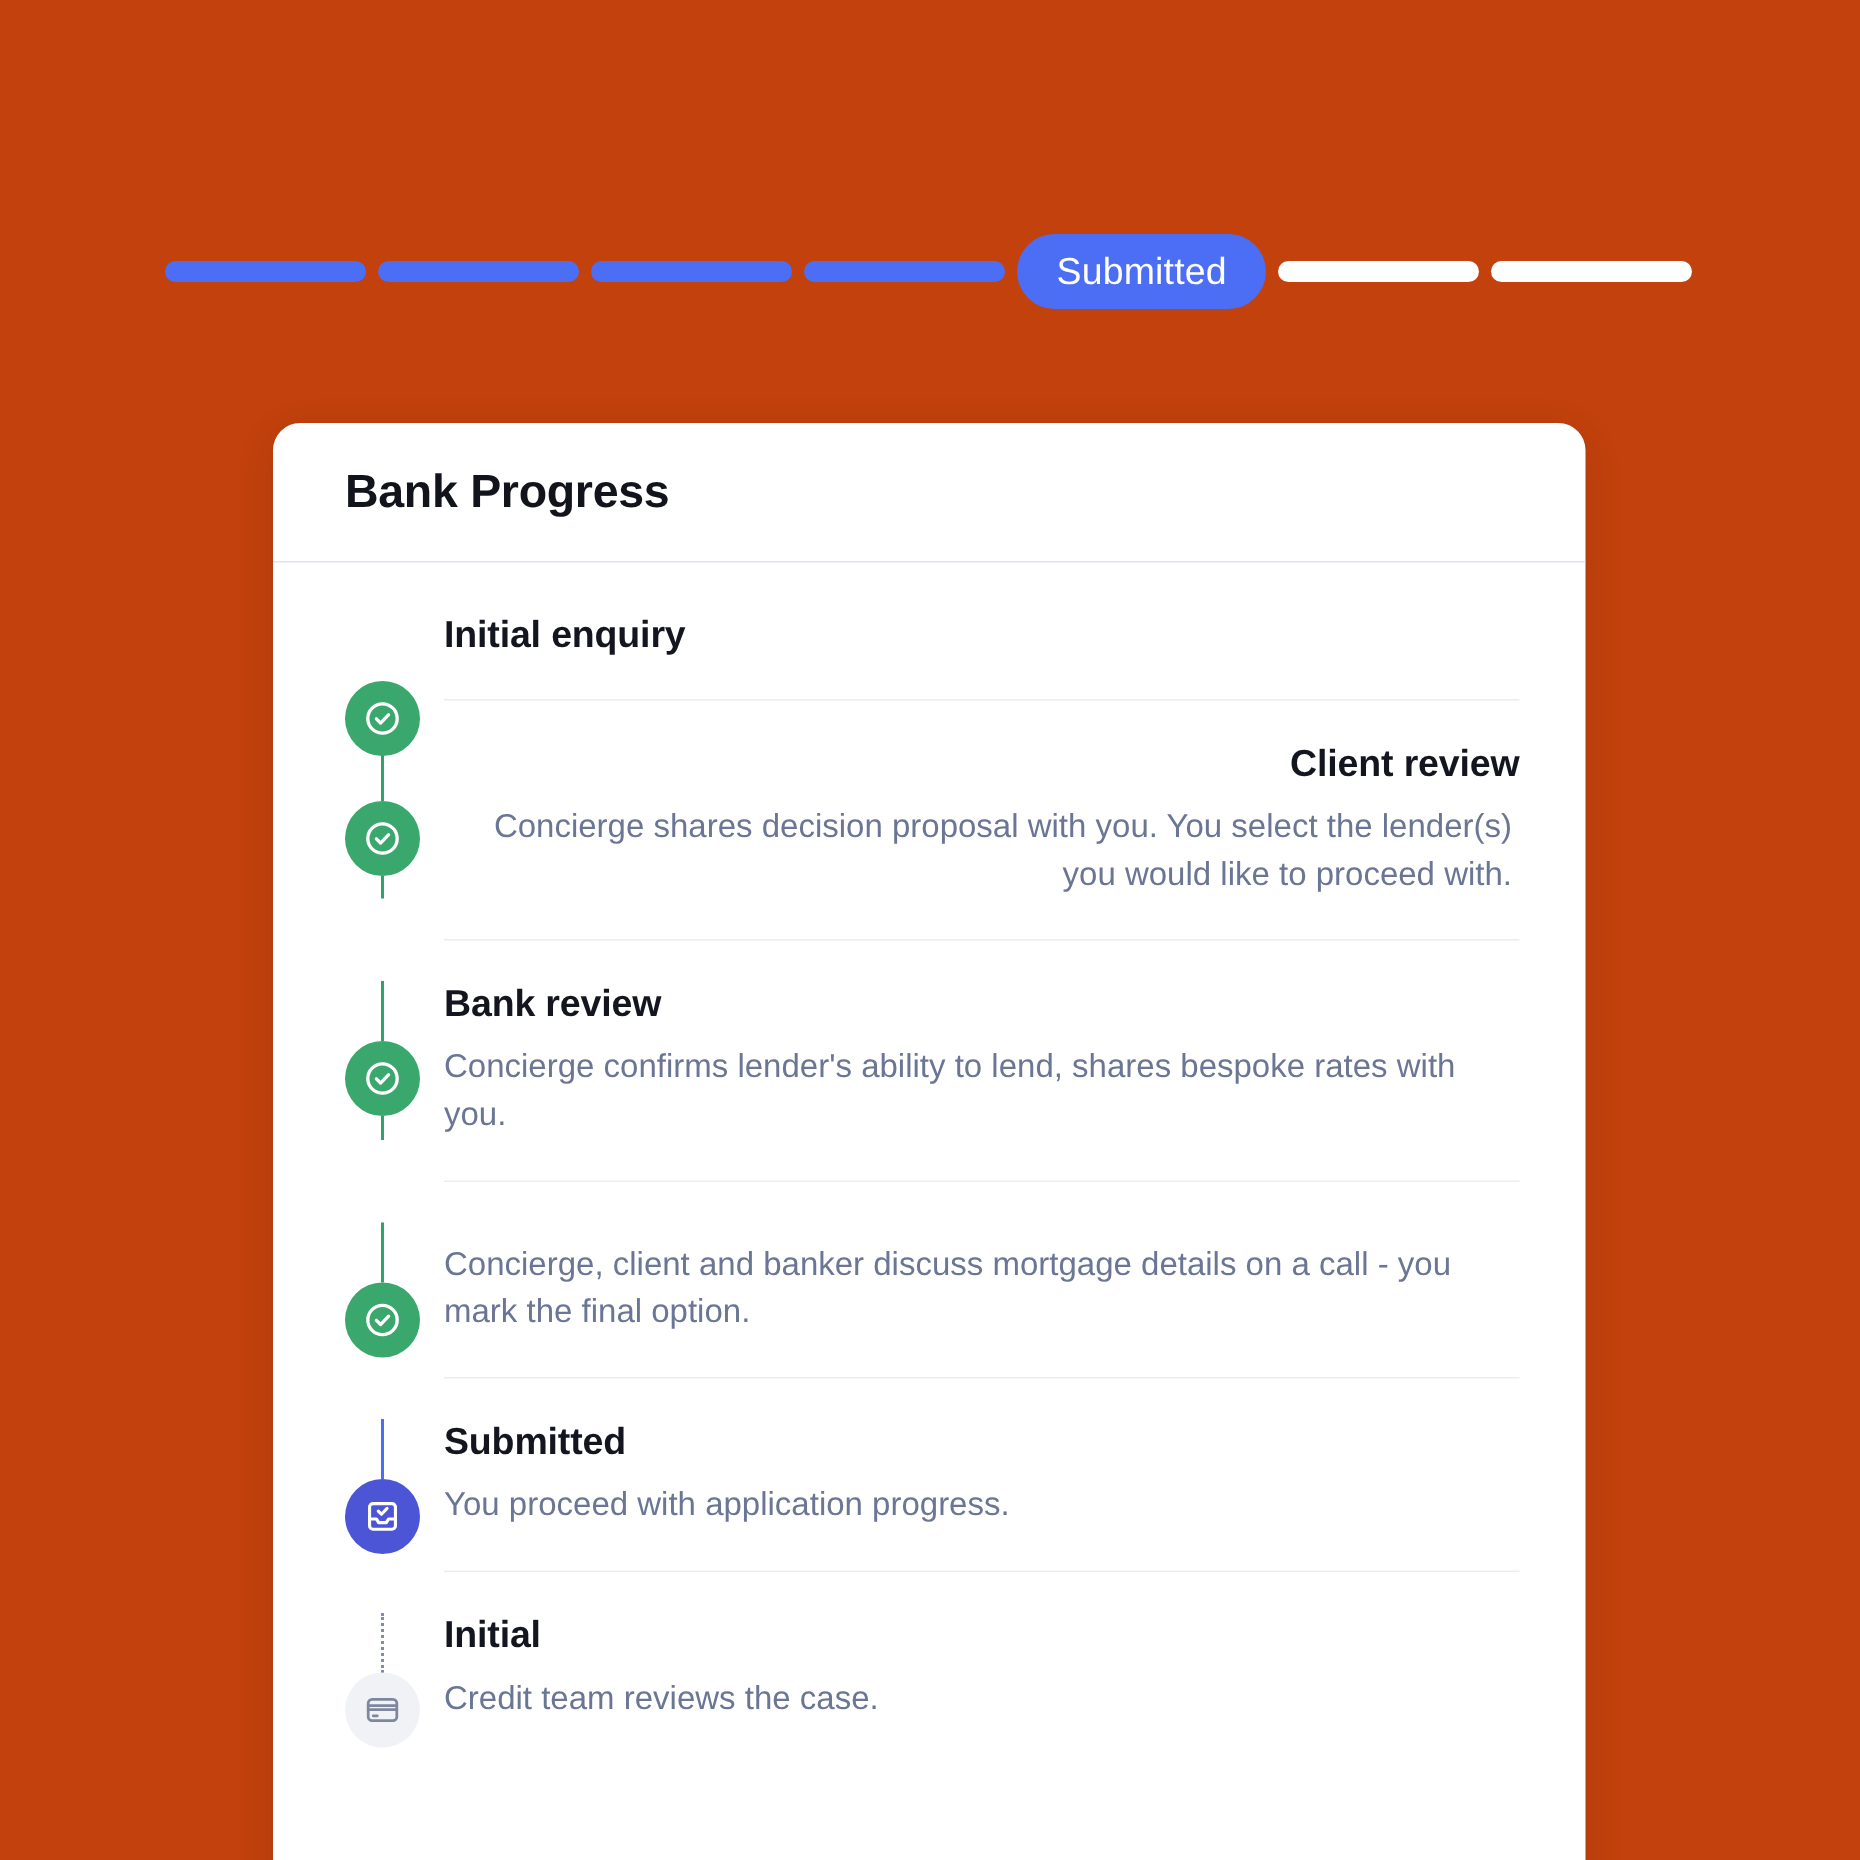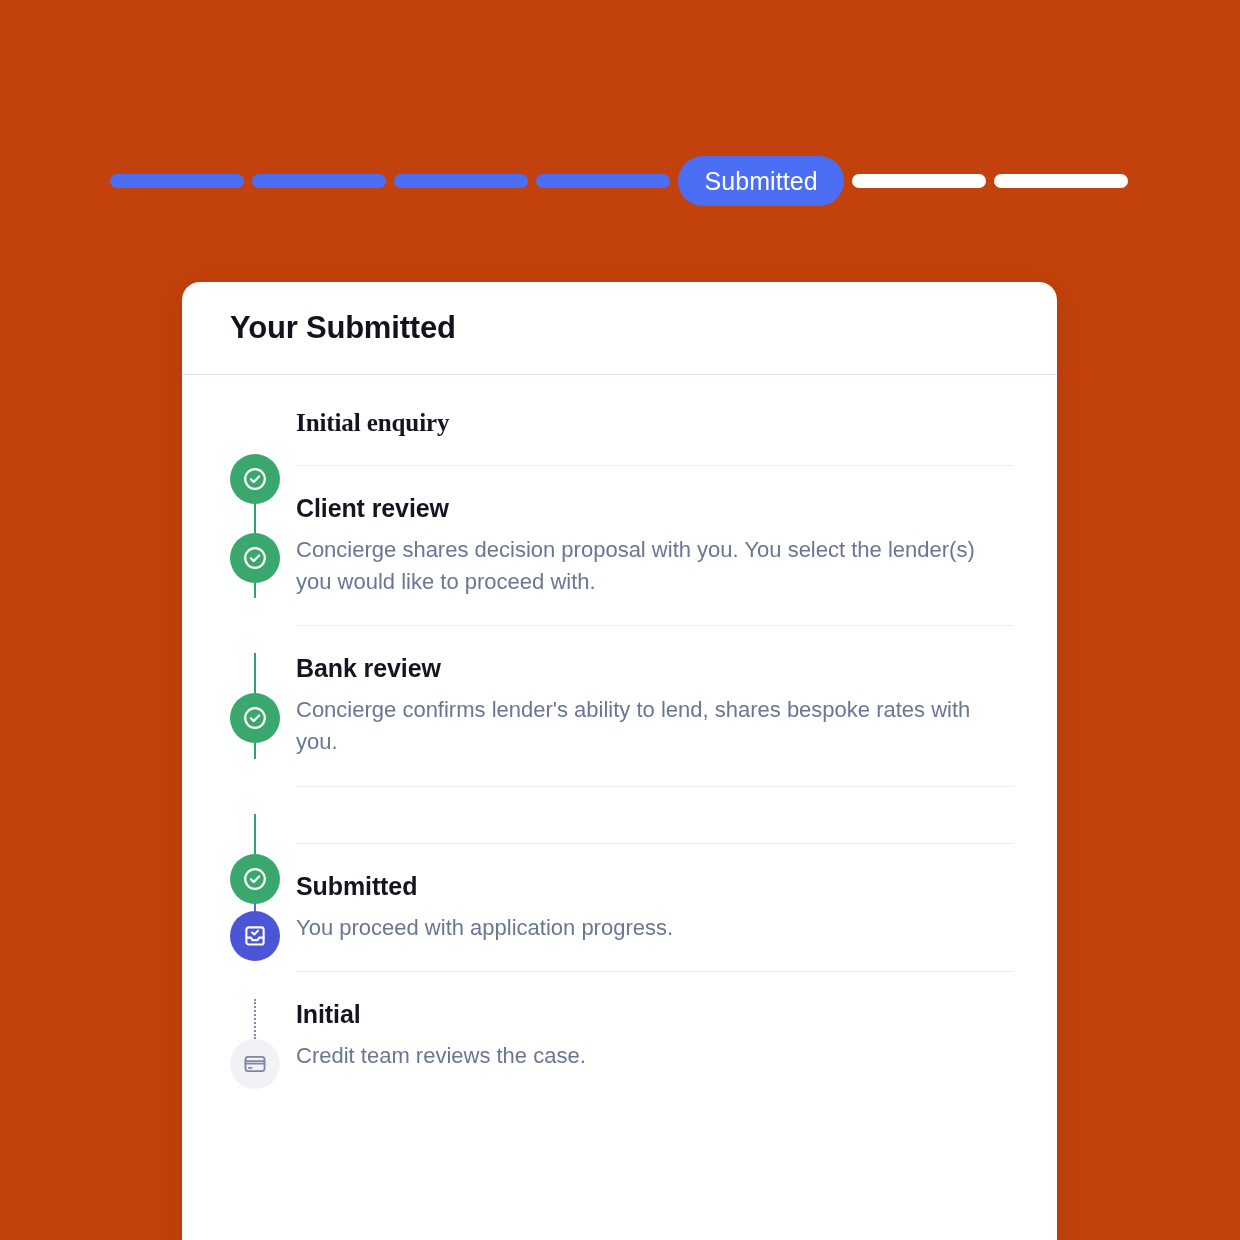--- a/index.html
+++ b/index.html
@@ -174,43 +174,43 @@
       <div class="step-seg done"></div>
       <div class="step-seg done"></div>
       <div class="step-seg done"></div>
       <div class="step-current">Submitted</div>
       <div class="step-seg todo"></div>
       <div class="step-seg todo"></div>
     </div>
 
   <div class="card">
     <div class="card-header">
-      <div class="card-title">Your Submitted</div>
+      <div class="card-title">Bank Progress</div>
     </div>
     <div class="timeline" id="timeline">
-        <div class="tl-row" style="padding-top: 34px; padding-bottom: 28px; font-family: Liberation Serif, serif;">
+        <div class="tl-row" style="padding-top: 34px; padding-bottom: 28px;">
           <div class="tl-gutter">
             <div class="tl-line solid-green" style="top: 95px; bottom: -1px;"></div>
             <div class="tl-node green" style="top: 45px;">
               <svg width="28" height="28" viewBox="0 0 24 24" fill="none" stroke="#ffffff" stroke-width="1.9" stroke-linecap="round" stroke-linejoin="round">
                 <circle cx="12" cy="12" r="8.4"></circle>
                 <path d="M8.5 12.2l2.4 2.4 4.6-4.8"></path>
               </svg>
             </div>
           </div>
           <div class="tl-body">
             <div class="tl-inner">
               <div class="tl-name">Initial enquiry</div>
             </div>
           </div>
         </div>
         <div style="padding: 0px 44px 0px 114px;">
           <div class="tl-divider"></div>
         </div>
-        <div class="tl-row" style="padding-top: 28px; padding-bottom: 28px;">
+        <div class="tl-row" style="padding-top: 28px; padding-bottom: 28px; text-align: right;">
           <div class="tl-gutter">
             <div class="tl-line solid-green" style="top: 89px; bottom: -1px;"></div>
             <div class="tl-line solid-green" style="top: -1px; height: 40px; bottom: auto;"></div>
             <div class="tl-node green" style="top: 39px;">
               <svg width="28" height="28" viewBox="0 0 24 24" fill="none" stroke="#ffffff" stroke-width="1.9" stroke-linecap="round" stroke-linejoin="round">
                 <circle cx="12" cy="12" r="8.4"></circle>
                 <path d="M8.5 12.2l2.4 2.4 4.6-4.8"></path>
               </svg>
             </div>
           </div>
@@ -251,20 +251,21 @@
             <div class="tl-line solid-green" style="top: -1px; height: 40px; bottom: auto;"></div>
             <div class="tl-node green" style="top: 39px;">
               <svg width="28" height="28" viewBox="0 0 24 24" fill="none" stroke="#ffffff" stroke-width="1.9" stroke-linecap="round" stroke-linejoin="round">
                 <circle cx="12" cy="12" r="8.4"></circle>
                 <path d="M8.5 12.2l2.4 2.4 4.6-4.8"></path>
               </svg>
             </div>
           </div>
           <div class="tl-body">
             <div class="tl-inner">
+              <div class="tl-desc">Concierge, client and banker discuss mortgage details on a call - you mark the final option.</div>
             </div>
           </div>
         </div>
         <div style="padding: 0px 44px 0px 114px;">
           <div class="tl-divider"></div>
         </div>
         <div class="tl-row" style="padding-top: 28px; padding-bottom: 28px;">
           <div class="tl-gutter">
             <div class="tl-line dotted" style="top: 89px; bottom: -1px;"></div>
             <div class="tl-line solid-blue" style="top: -1px; height: 40px; bottom: auto;"></div>

